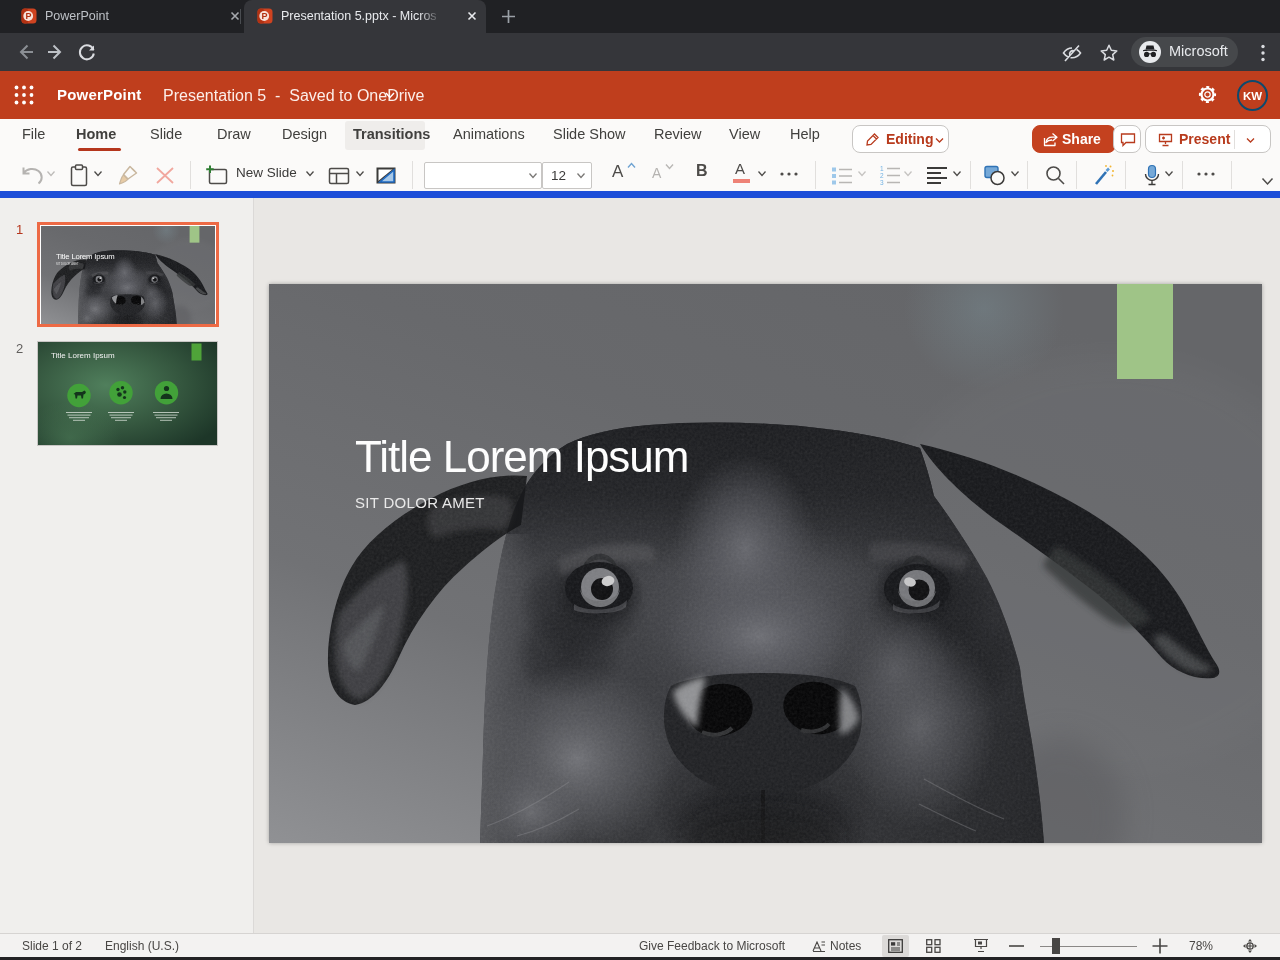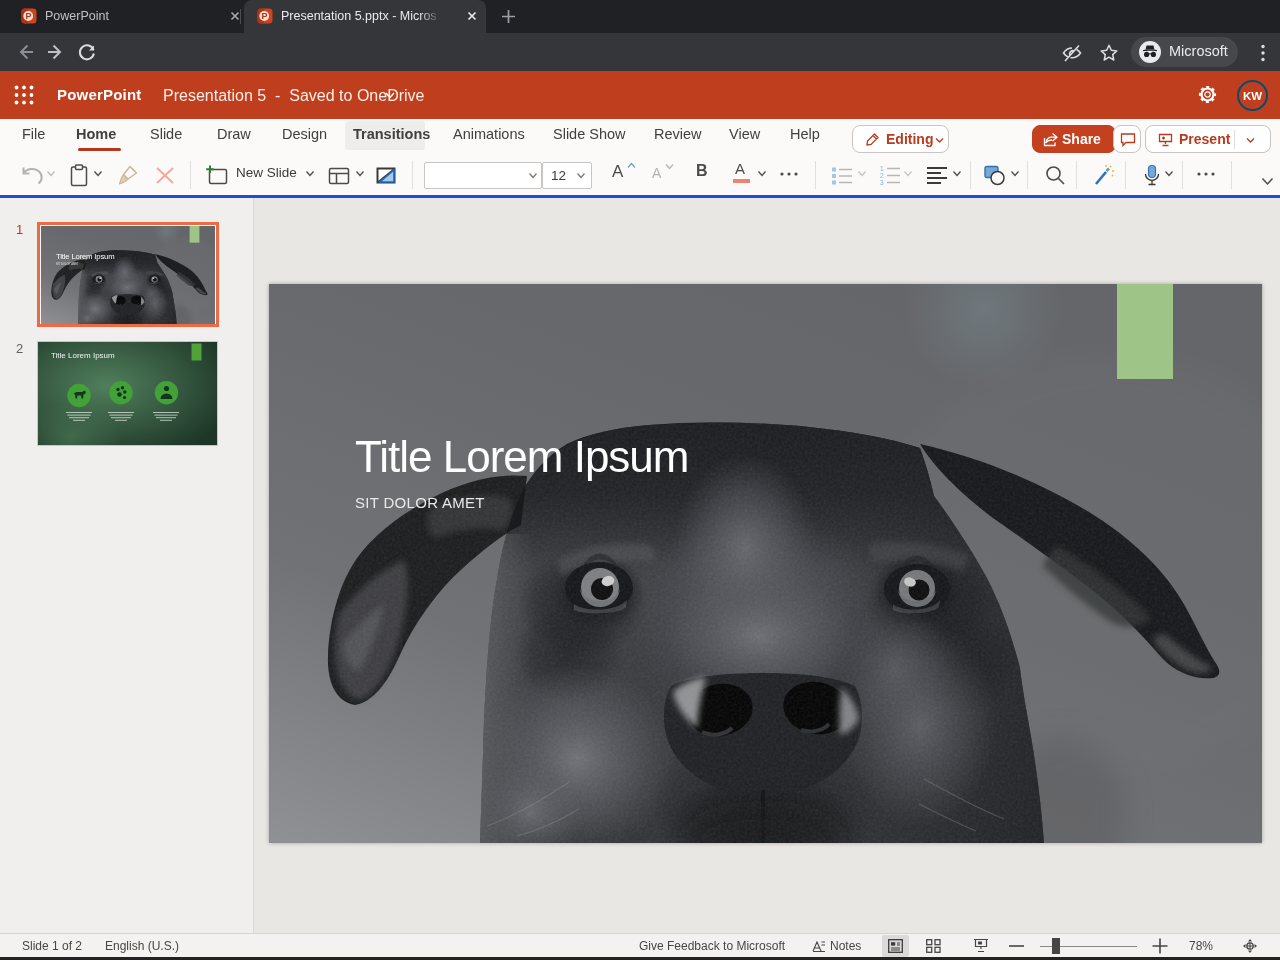--- a/index.html
+++ b/index.html
@@ -28,21 +28,21 @@
 #searchbox{position:absolute;left:448px;top:79px;width:470px;height:33px;background:#f2d7ce;border:1px solid #e5beb2;border-radius:4px;color:#743d2b;font-size:14px}
 #avatar{position:absolute;left:1237px;top:80px;width:31px;height:31px;border:2px solid #0c4a6e;border-radius:50%;text-align:center;line-height:28px;font-size:11.5px;font-weight:700;color:#fff}
 
 #menubar{position:absolute;left:0;top:119px;width:1280px;height:34px;background:#fbfaf9;font-size:14.5px;color:#41403e}
 .mitem{position:absolute;top:7px}
 #menubar .bold{font-weight:700}
 #homeline{position:absolute;left:78px;top:29px;width:43px;height:3px;background:#b5361d;border-radius:2px}
 #transbg{position:absolute;left:345px;top:2px;width:80px;height:29px;background:#efedeb;border-radius:3px}
 .rbtn{position:absolute;top:6px;height:28px;border:1px solid #c8c6c4;border-radius:8px;background:#fff;font-size:14px;font-weight:600;color:#b83b1d}
 
-#ribbon{position:absolute;left:0;top:153px;width:1280px;height:45px;background:#fbfaf9;border-bottom:3px solid #1d4ed8}
+#ribbon{position:absolute;left:0;top:153px;width:1280px;height:45px;background:#fbfaf9;border-bottom:7px solid #1d4ed8}
 .rsep{position:absolute;top:8px;width:1px;height:28px;background:#e1dfdd}
 .ric{position:absolute;top:11px}
 
 #content{position:absolute;left:0;top:198px;width:1280px;height:735px;background:#e9e7e4}
 #panel{position:absolute;left:0;top:0;width:254px;height:735px;background:#f0efed;border-right:1px solid #dbd9d7}
 .slidenum{position:absolute;font-size:13px;color:#605e5c}
 #thumb1{position:absolute;left:37px;top:24px;width:182px;height:105px;border:3px solid #ed6a45;background:#fff}
 #thumb1 svg{position:absolute;left:1px;top:1px}
 #thumb2{position:absolute;left:37px;top:143px;width:181px;height:105px;border:1px solid #c8c6c4;background:#fff}
 #canvas{position:absolute;left:255px;top:0;width:1025px;height:735px}

